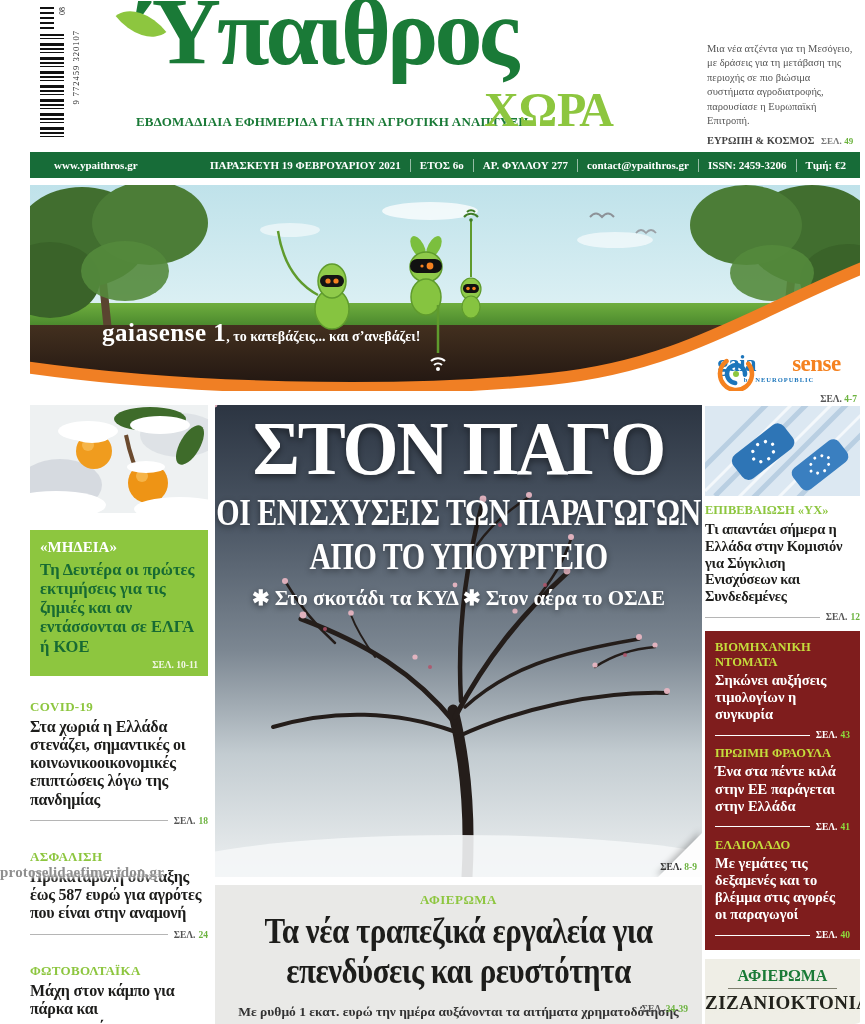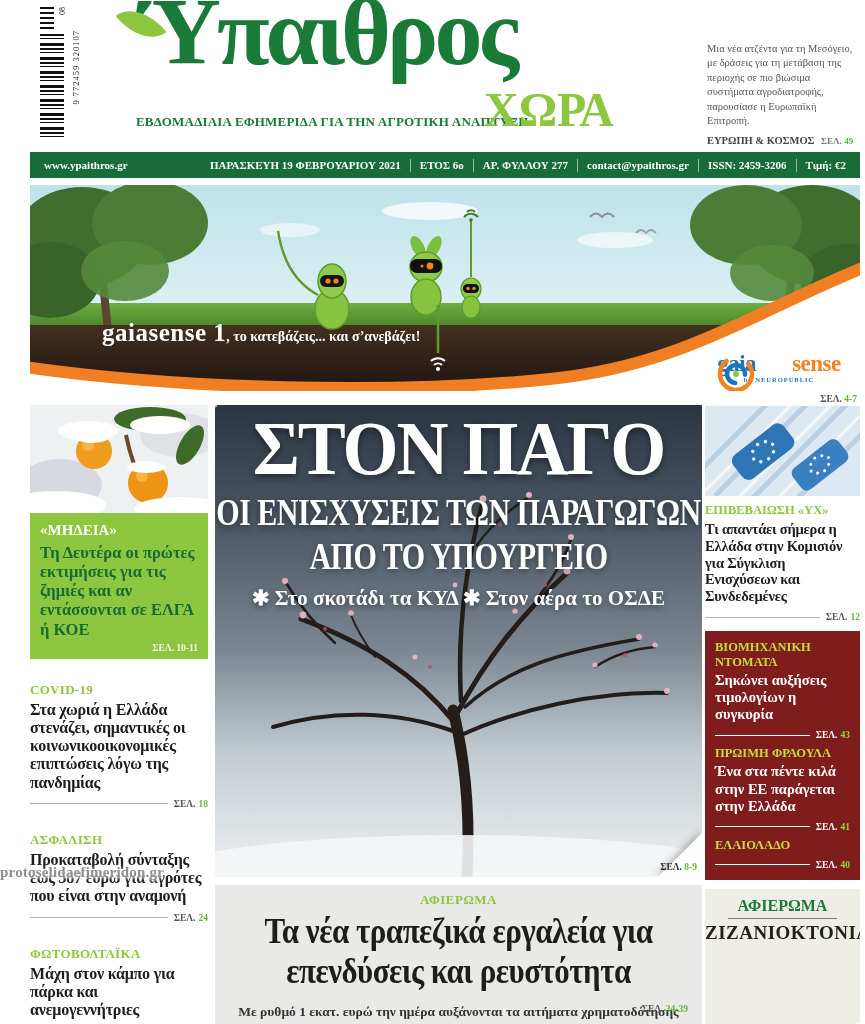--- a/index.html
+++ b/index.html
@@ -24,21 +24,21 @@
   .tagline{position:absolute;left:18px;top:114px;font-size:13px;font-weight:700;color:#1a7a37;letter-spacing:.2px;}
 
   .teaser{position:absolute;right:6px;top:26px;width:152px;font-size:10.5px;line-height:1.38;color:#555;font-weight:500;margin-top:16px;}
   .teaser .sect{margin-top:5px;font-weight:800;color:#444;font-size:10.5px;}
   .teaser .plabel{color:#777;font-weight:700;font-size:9px;margin-left:4px;}
   .teaser .pnum{color:#6cb33f;font-weight:800;font-size:9px;}
 
   
   .infobar{position:absolute;left:30px;top:152px;width:830px;height:26px;background:#176c38;
     display:flex;align-items:center;color:#fff;font-size:11px;font-weight:700;padding:0;box-sizing:border-box;}
-  .infobar .site{margin-left:14px;}
+  .infobar .site{margin-left:24px;}
   .infobar .spacer{flex:1;}
   .infobar .seg{margin:0 9px;white-space:nowrap;}
   .infobar .sep{width:1px;height:13px;background:rgba(255,255,255,.55);}
   .infobar .last{margin-right:14px;}
 
   
   .banner{position:absolute;left:30px;top:185px;width:830px;height:206px;overflow:hidden;}
   .banner svg{position:absolute;left:0;top:0;}
   .banner-caption{position:absolute;left:72px;top:134px;color:#fff;white-space:nowrap;}
   .banner-caption .brand{font-size:25px;font-weight:800;letter-spacing:.5px;}
@@ -49,21 +49,21 @@
   .gs-word .g2{color:#f58220;margin-left:36px;}
   .gs-by{font-size:6.5px;font-weight:700;color:#1b75bb;letter-spacing:1px;margin-top:1px;}
   .banner-page{position:absolute;right:8px;top:394px;font-size:9.5px;font-weight:700;}
   .plabel{color:#555;} .pnum{color:#6cb33f;}
 
   
   .left-col{position:absolute;left:30px;top:405px;width:178px;}
   .right-col{position:absolute;left:705px;top:406px;width:155px;}
 
   .imgcard{width:100%;height:108px;overflow:hidden;}
-  .greenbox{background:#8dc63f;box-sizing:border-box;padding:9px 10px 6px;margin-top:0;}
+  .greenbox{background:#8dc63f;box-sizing:border-box;padding:9px 10px 6px;margin-top:17px;}
   .greenbox .kick{color:#fff;font-weight:800;font-size:15px;margin-bottom:4px;}
   .greenbox .head{color:#176a33;font-weight:800;font-size:16.5px;line-height:1.16;}
   .greenbox .pg{text-align:right;color:#f2f7e6;font-size:9.5px;font-weight:700;margin-top:4px;}
 
   .article{margin-top:10px;}
   .article .kick{color:#8dc63f;font-weight:800;font-size:13px;letter-spacing:.3px;margin-bottom:3px;margin-top:23px;}
   .article .head{color:#1d1d1b;font-weight:800;font-size:16px;line-height:1.14;letter-spacing:-.2px;}
   .pagerow{display:flex;align-items:center;margin-top:7px;}
   .pagerow .rule{flex:1;height:1px;background:#b5b5b5;margin-right:6px;}
   .pagerow .plabel{font-size:9.5px;font-weight:700;margin-right:3px;}
@@ -457,20 +457,21 @@
         <div class="kick">ΠΡΩΙΜΗ ΦΡΑΟΥΛΑ</div>
         <div class="head">Ένα στα πέντε κιλά στην ΕΕ παράγεται στην Ελλάδα</div>
         <div class="pagerow">
             <span class="rule"></span>
           <span class="plabel">ΣΕΛ.</span>
           <span class="pnum">41</span>
           </div>
       </div>
       <div class="item">
         <div class="kick">ΕΛΑΙΟΛΑΔΟ</div>
+        <div class="head">Με γεμάτες τις δεξαμενές και το βλέμμα στις αγορές οι παραγωγοί</div>
         <div class="pagerow">
             <span class="rule"></span>
           <span class="plabel">ΣΕΛ.</span>
           <span class="pnum">40</span>
           </div>
       </div>
     </div>
 
     <div class="wheat">
 

